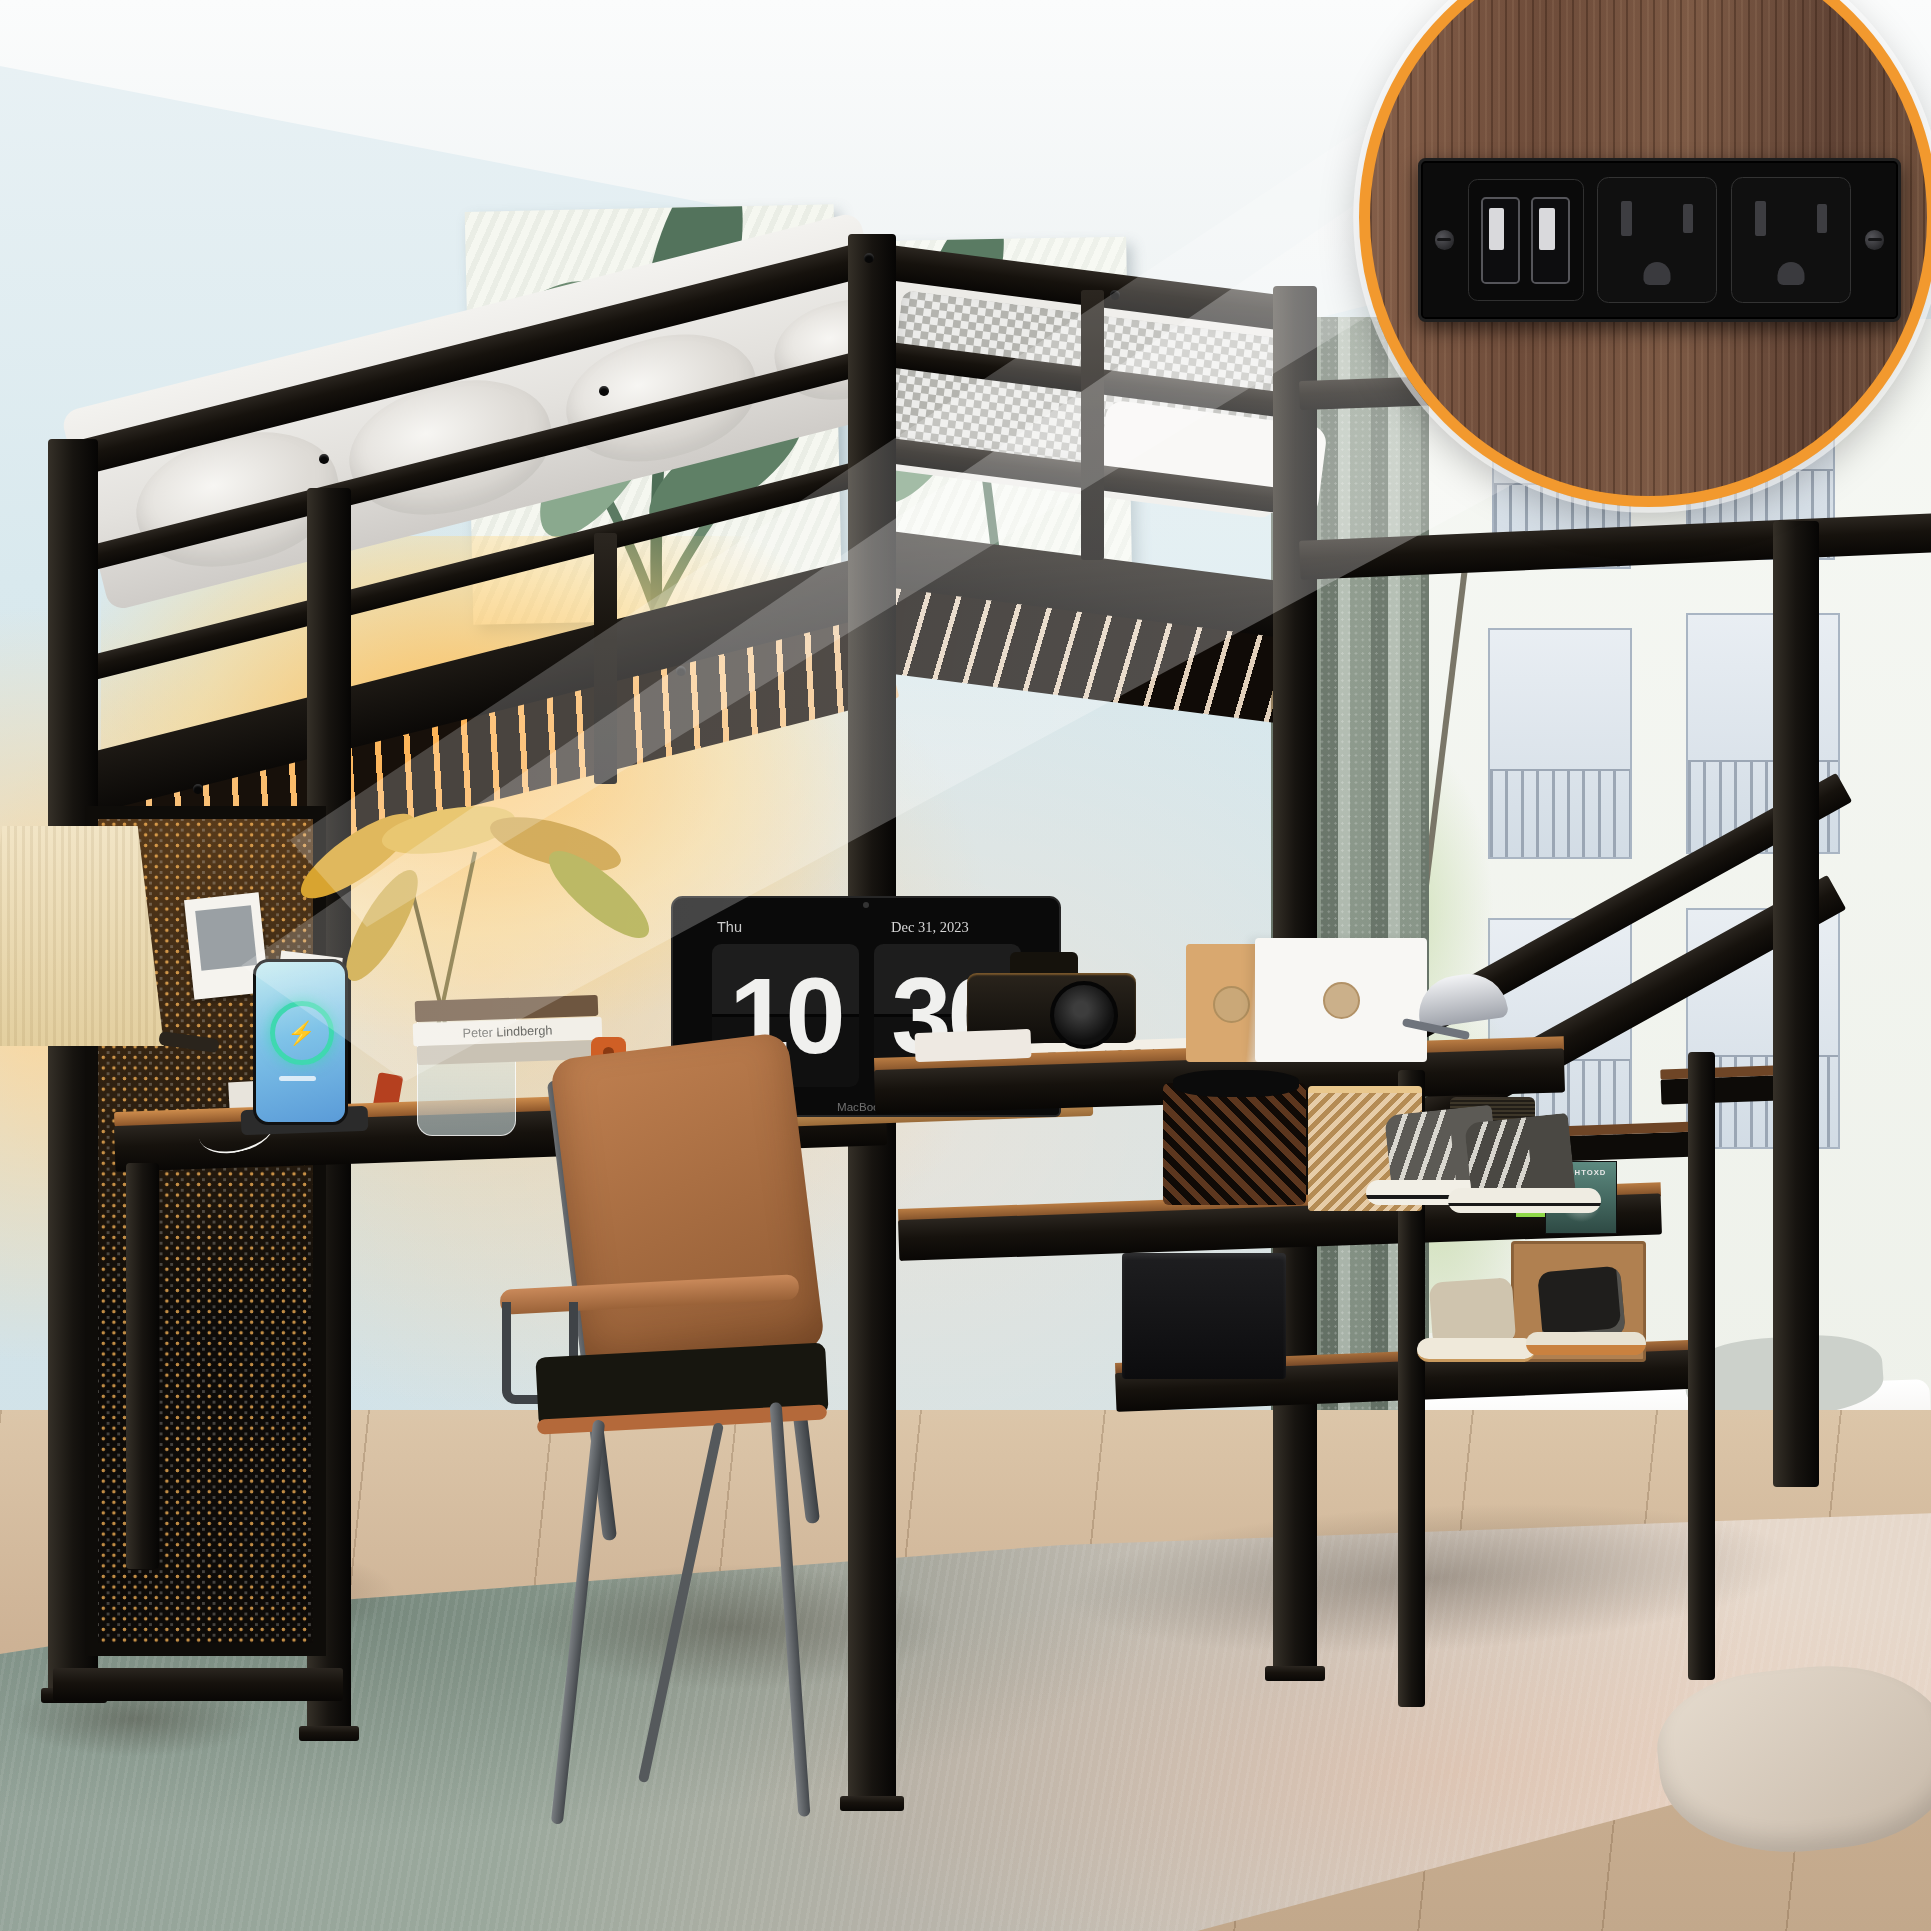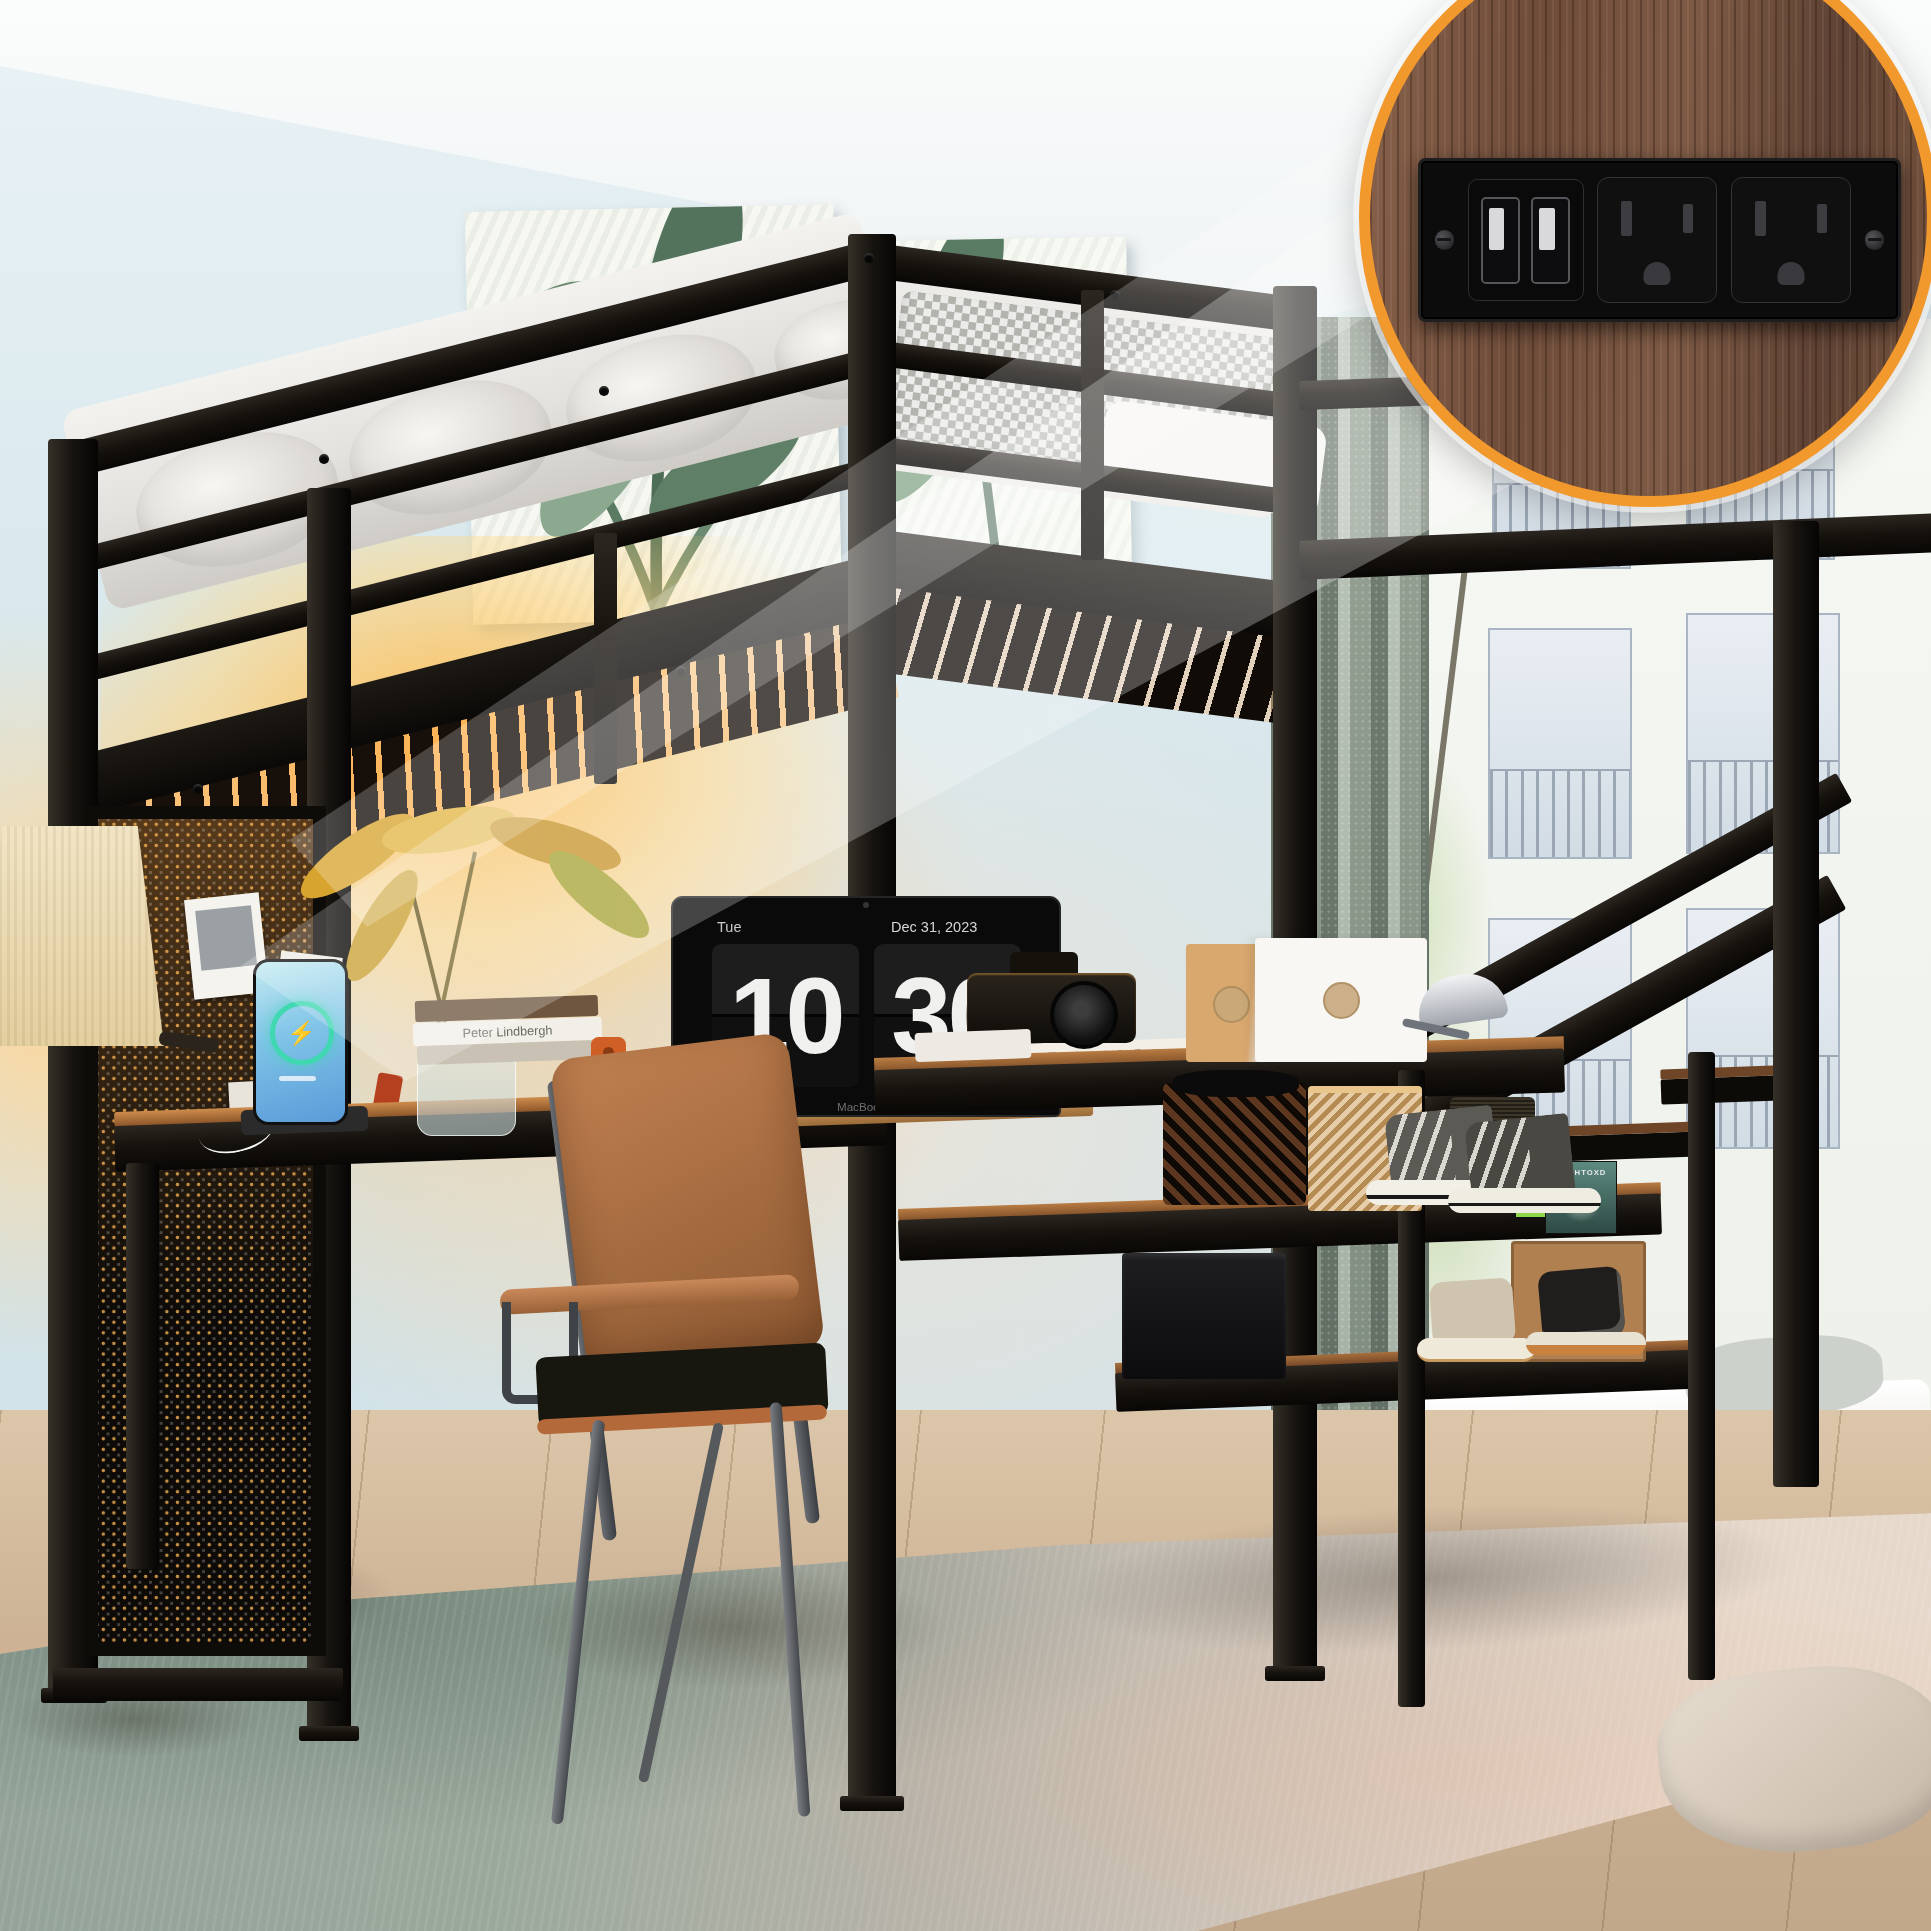--- a/index.html
+++ b/index.html
@@ -246,22 +246,22 @@
 
   <div class="abs" style="left:601px;top:1058px;width:64px;height:81px;
       background:linear-gradient(180deg, rgba(225,195,145,.5) 0 28%, #b97a33 28% 80%, #8a4f1c);
       border:2.9px solid rgba(255,255,255,.55);border-radius:7.7px 7.7px 11.6px 11.6px;"></div>
 
   <div class="abs" style="left:630px;top:1101px;width:463px;height:23px;
       background:linear-gradient(180deg,#d8a868,#9a6a38);border-radius:3.9px;transform:rotate(-2deg);"></div>
   <div class="abs" style="left:671px;top:896px;width:386px;height:217px;
       background:#0a0a0a;border:2.9px solid #262626;border-radius:11.6px 11.6px 5.8px 5.8px;overflow:hidden;">
     <div class="abs" style="left:190px;top:3.9px;width:5.8px;height:5.8px;border-radius:50%;background:#333;"></div>
-    <span class="txt" style="left:44px;top:21px;font-size:14.5px;color:#c9c9c9;">Tue</span>
-    <span class="txt" style="left:218px;top:21px;font-size:14.5px;color:#d6d6d6;">Dec 31, 2023</span>
+    <span class="txt" style="left:44px;top:21px;font-size:14.5px;color:#c9c9c9;">Thu</span>
+    <span class="txt" style="left:218px;top:21px;font-size:14.5px;color:#d6d6d6;font-family:Liberation Serif, serif;">Dec 31, 2023</span>
     <div class="abs" style="left:39px;top:46px;width:147px;height:143px;border-radius:9.7px;
         background:linear-gradient(180deg,#1d1d1d 0 49%, rgba(0,0,0,.5) 49% 51%, #101010 51%);
         display:flex;align-items:center;justify-content:center;">
       <span style="font-size:108px;font-weight:bold;color:#f0f0ee;letter-spacing:-3.9px;">10</span>
       <span class="txt" style="left:7.7px;bottom:7.7px;font-size:12.6px;font-weight:bold;color:#bbb;">AM</span>
     </div>
     <div class="abs" style="left:201px;top:46px;width:147px;height:143px;border-radius:9.7px;
         background:linear-gradient(180deg,#1d1d1d 0 49%, rgba(0,0,0,.5) 49% 51%, #101010 51%);
         display:flex;align-items:center;justify-content:center;">
       <span style="font-size:108px;font-weight:bold;color:#f0f0ee;letter-spacing:-3.9px;">30</span>

